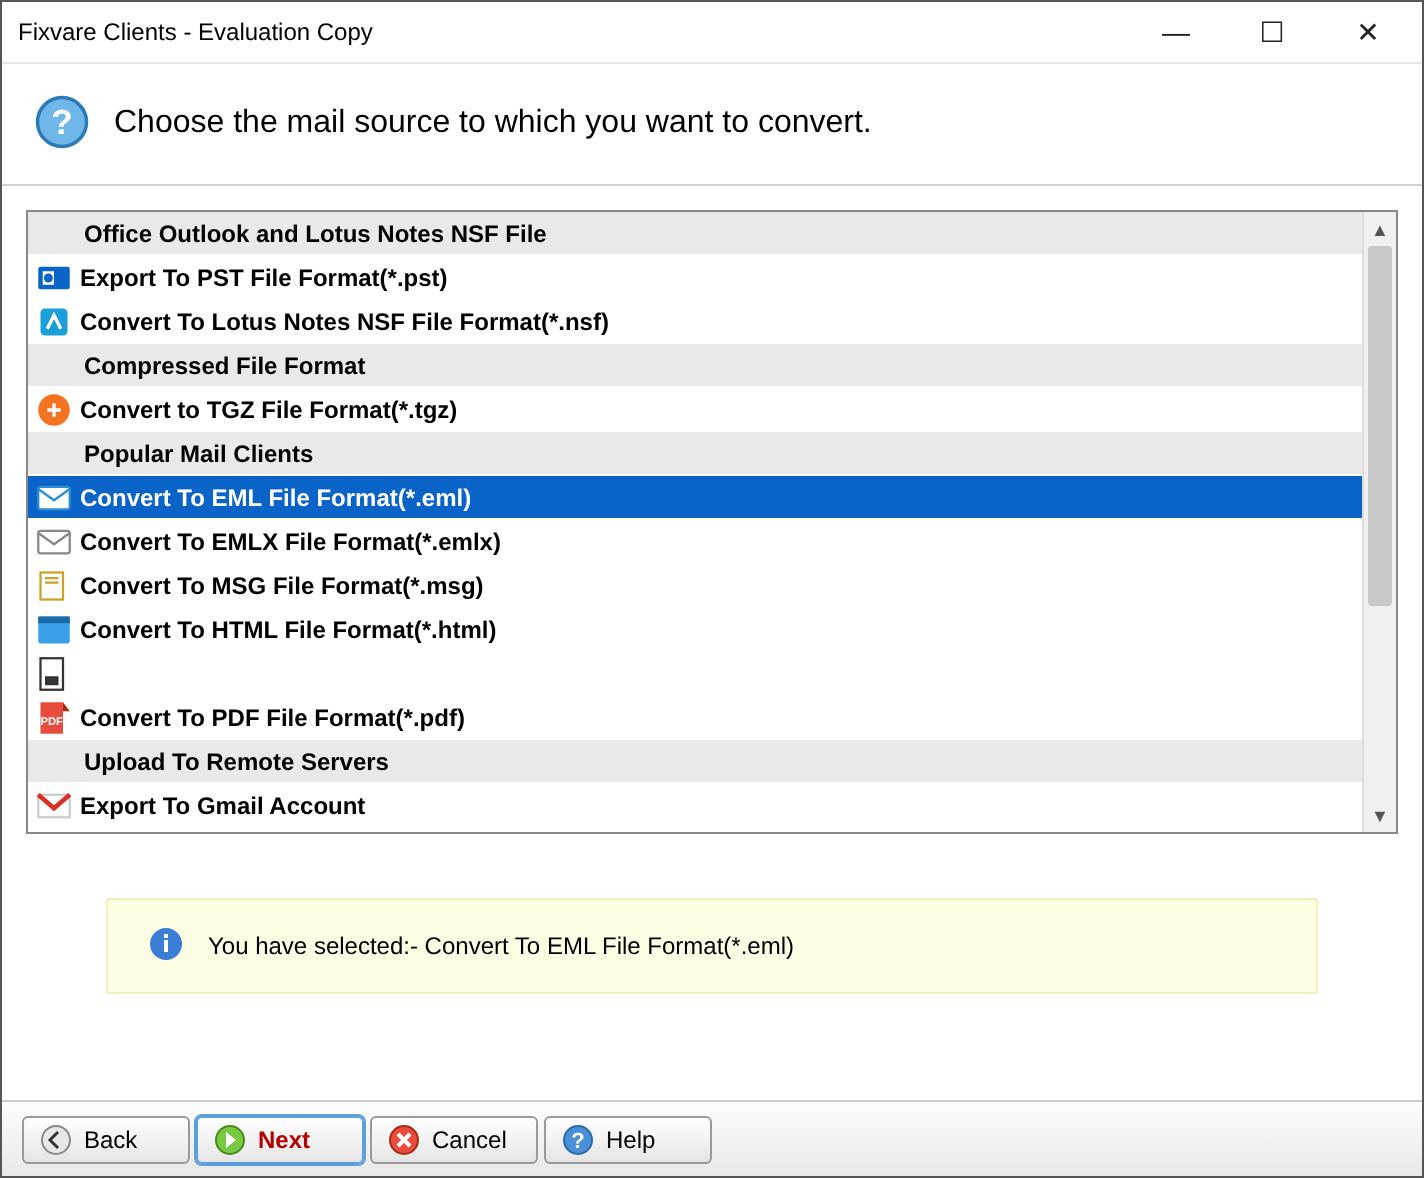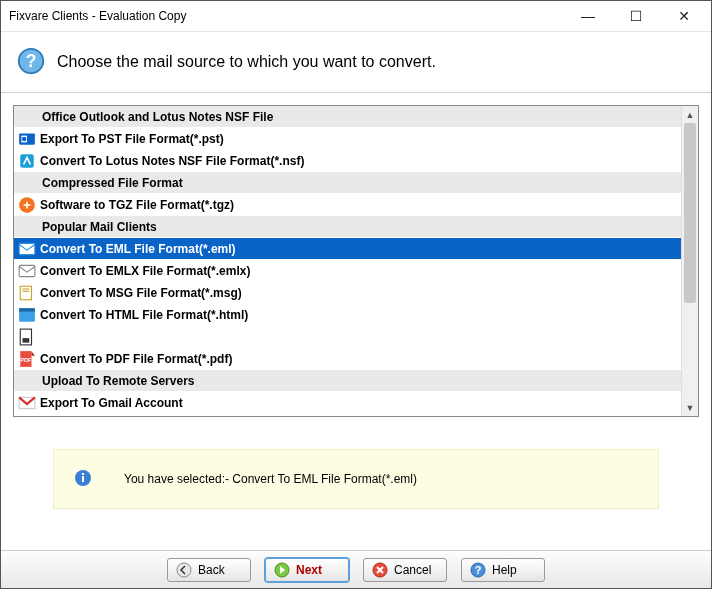--- a/index.html
+++ b/index.html
@@ -17,24 +17,24 @@
   .listbox { flex:1; overflow:hidden; }
   .row { height: 22px; display: flex; align-items: center; font-weight: bold; font-size: 12px; padding-left: 4px; gap: 4px; cursor: default; border-bottom: 1px solid #fff; }
   .row .icon-slot { width: 18px; height:16px; display:flex; align-items:center; justify-content:center; flex-shrink:0;}
   .row.header { background: #e9e9e9; color:#000; padding-left: 28px;}
   .row.item { background: #fff; color:#000;}
   .row.selected { background: #0a64c8; color: #fff; }
   .scrollbar { width: 17px; background: #f0f0f0; border-left: 1px solid #ddd; position:relative;}
   .scrollbar .arrow { position:absolute; width:100%; height:17px; display:flex; align-items:center; justify-content:center; font-size:9px; color:#555;}
   .scrollbar .arrow.up{top:0;} .scrollbar .arrow.down{bottom:0;}
   .scrollbar .thumb{ position:absolute; top:17px; left:2px; right:2px; height:180px; background:#c8c8c8; border-radius:2px;}
-  .status-panel { margin: 32px 40px 0 40px; height: 60px; background: #fdfde3; border:1px solid #f0f0c0; display:flex; align-items:center; padding:0 20px; gap:32px;}
+  .status-panel { margin: 32px 40px 0 40px; height: 48px; background: #fdfde3; border:1px solid #f0f0c0; display:flex; align-items:center; padding:0 20px; gap:12px;}
   .info-icon svg{width:18px;height:18px;}
   .status-text{font-size:12px; color:#000;}
-  .footer { height: 38px; border-top:1px solid #ccc; background:linear-gradient(#fdfdfd,#e8e8e8); display:flex; align-items:center; justify-content:center; padding:0 10px; gap:14px;}
+  .footer { height: 38px; border-top:1px solid #ccc; background:linear-gradient(#fdfdfd,#e8e8e8); display:flex; align-items:center; justify-content:flex-start; padding:0 10px; gap:3px;}
   .btn { height:24px; min-width:84px; border:1px solid #999; border-radius:3px; background:linear-gradient(#fff,#e5e5e5); display:flex; align-items:center; padding:0 8px; gap:6px; font-size:12px; cursor:default;}
   .btn svg{width:16px;height:16px;flex-shrink:0;}
   .btn.next .lbl{font-weight:bold; color:#b00000;}
   .btn.default{ border-color:#5a9edc; box-shadow:0 0 0 1px #5a9edc;}
 </style>
 </head>
 <body>
 
 <div class="window">
 
@@ -85,21 +85,21 @@
           <div class="row header">
             <span>Compressed File Format</span>
           </div>
           <div class="row item">
             <span class="icon-slot">
               <svg viewBox="0 0 16 16">
                 <circle cx="8" cy="8" r="7" fill="#f47321"></circle>
                 <path d="M5 8 h6 M8 5 v6" stroke="#fff" stroke-width="1.5"></path>
               </svg>
             </span>
-            <span>Software to TGZ File Format(*.tgz)</span>
+            <span>Convert to TGZ File Format(*.tgz)</span>
           </div>
           <div class="row header">
             <span>Popular Mail Clients</span>
           </div>
           <div class="row item selected">
             <span class="icon-slot">
               <svg viewBox="0 0 16 16">
                 <rect x="1" y="3" width="14" height="10" rx="1" fill="#fff" stroke="#2a8fd5"></rect>
                 <path d="M1 4 L8 9 L15 4" stroke="#2a8fd5" fill="none"></path>
               </svg>

